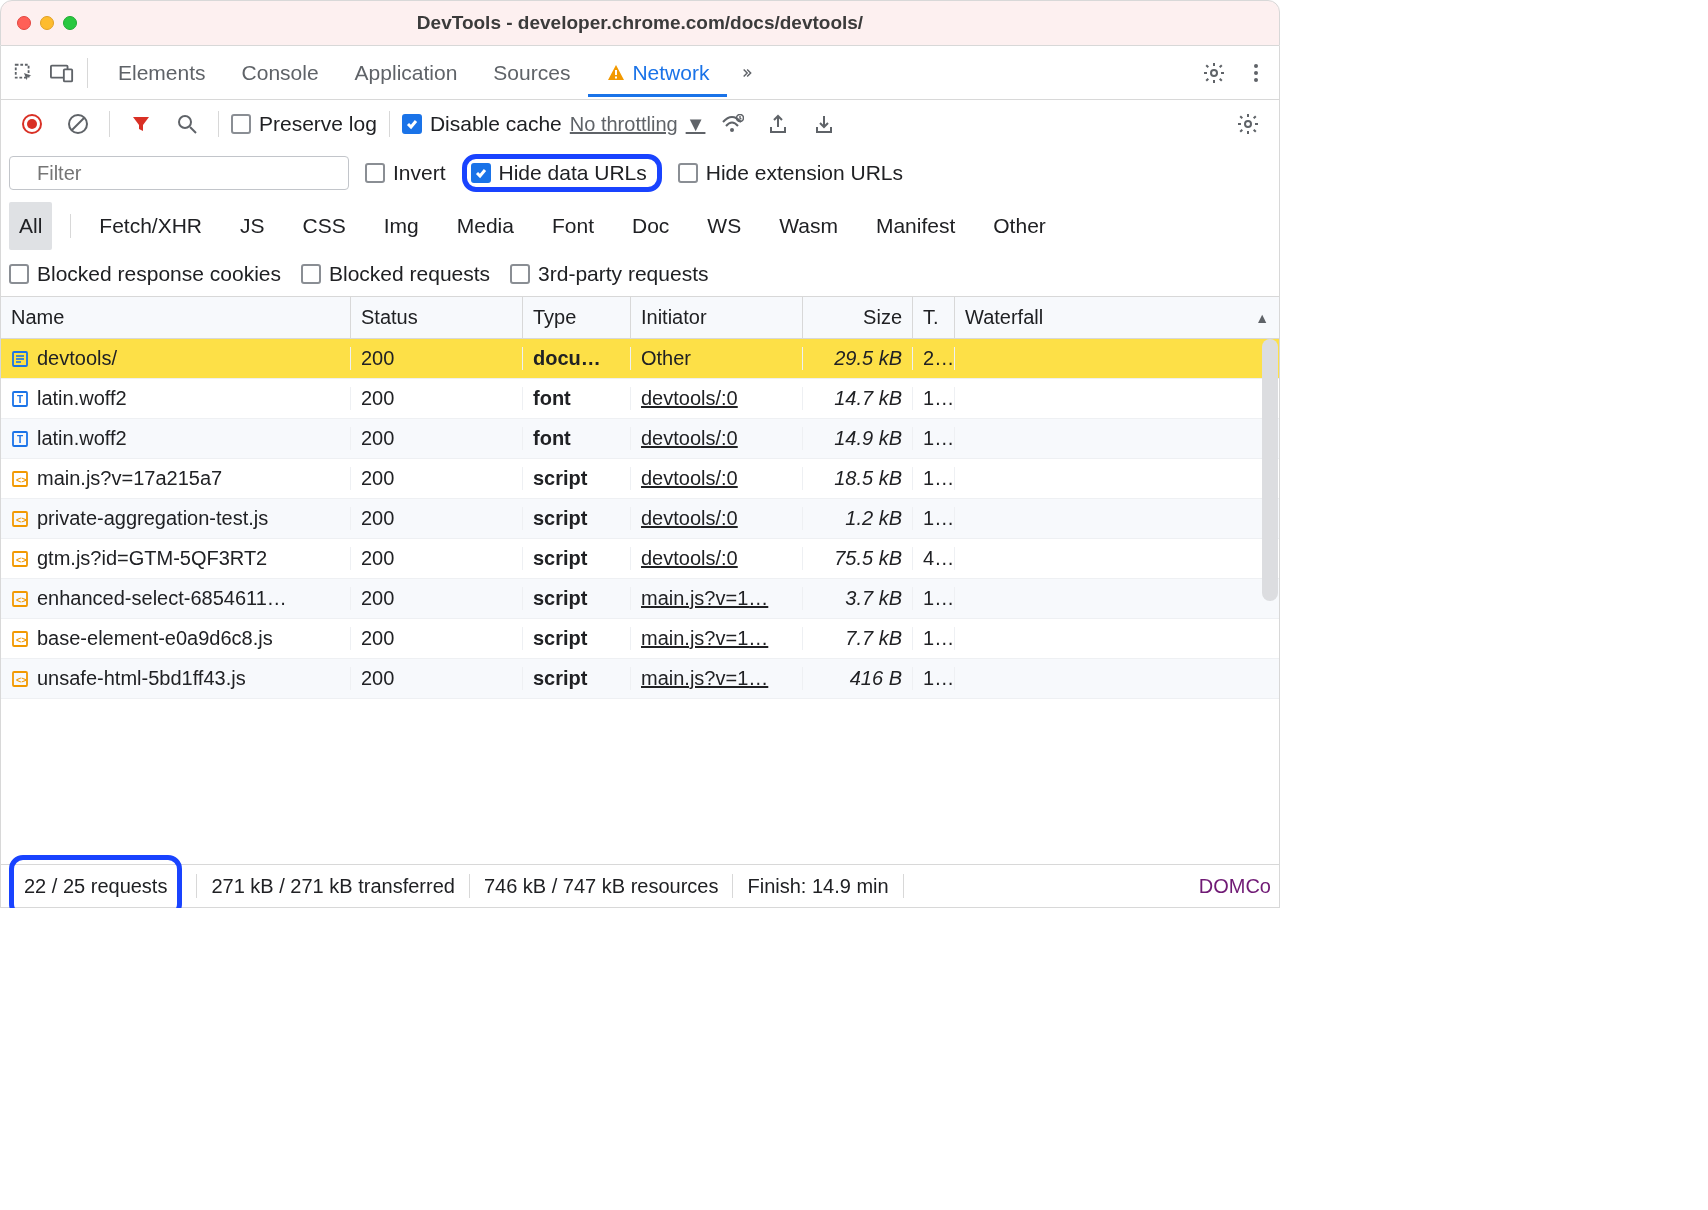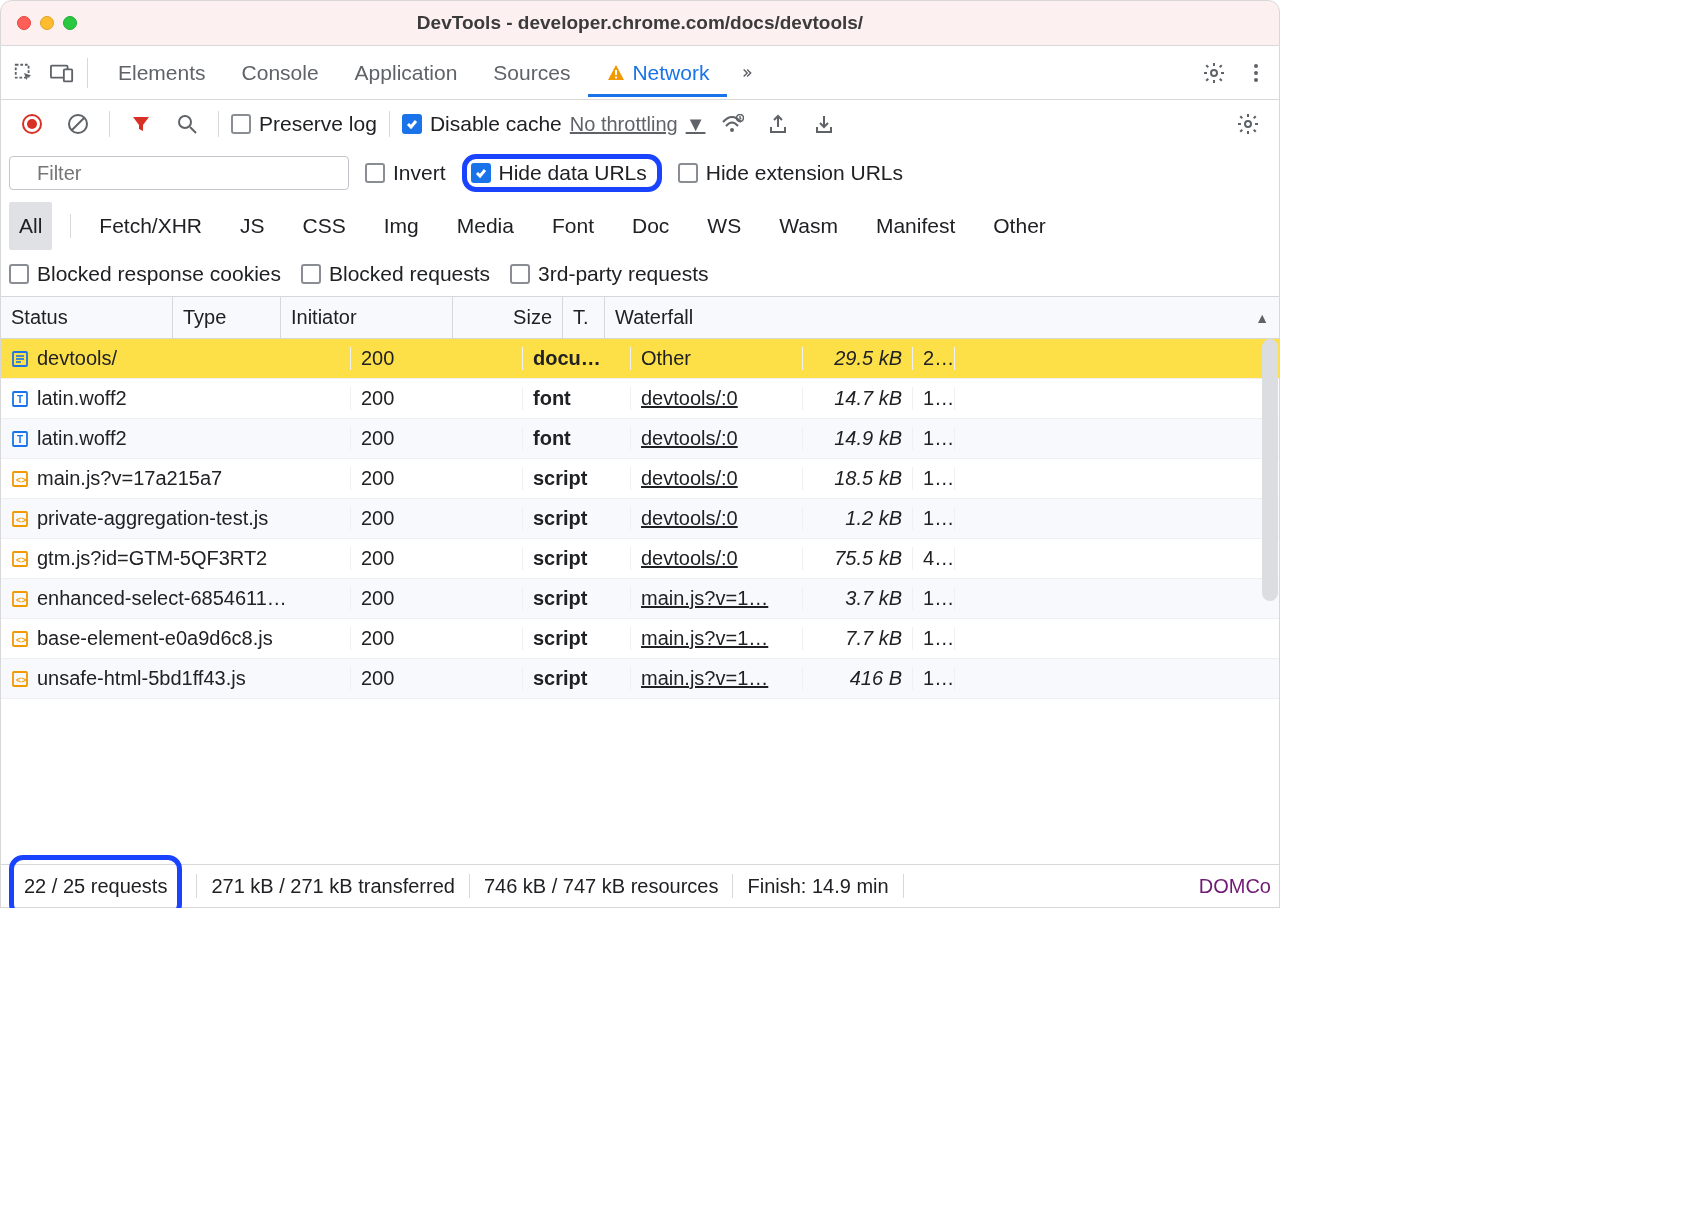--- a/index.html
+++ b/index.html
@@ -302,20 +302,21 @@
     <span>Blocked requests</span>
   </label>
   <label class="cblabel">
     <span class="cbbox"></span>
     <span>3rd-party requests</span>
   </label>
 </div>
 
 <div class="tablewrap">
   <div class="thead">
+    <div class="th name">Name</div>
     <div class="th status">Status</div>
     <div class="th type">Type</div>
     <div class="th initiator">Initiator</div>
     <div class="th size">Size</div>
     <div class="th time">T.</div>
     <div class="th wf">
         <span>Waterfall</span>
         <span class="sort">▲</span>
       </div>
   </div>

